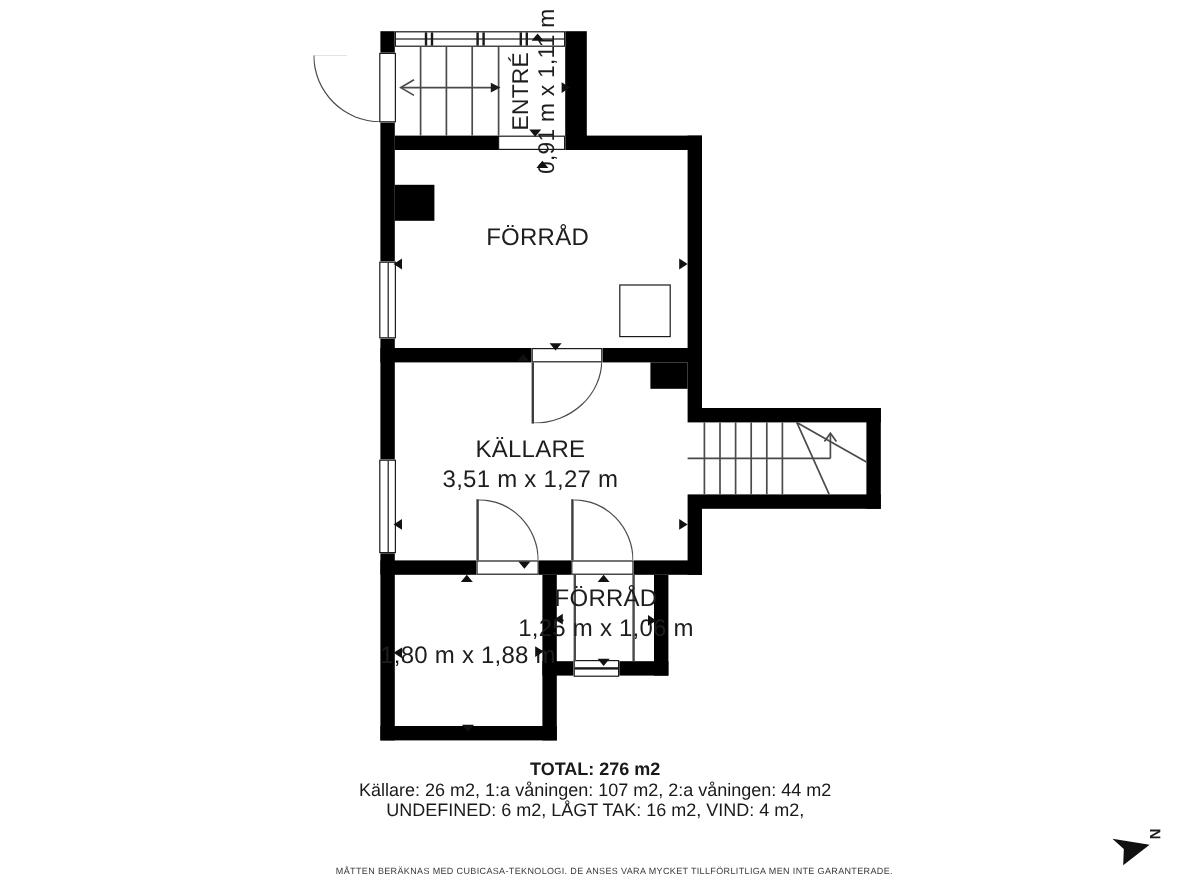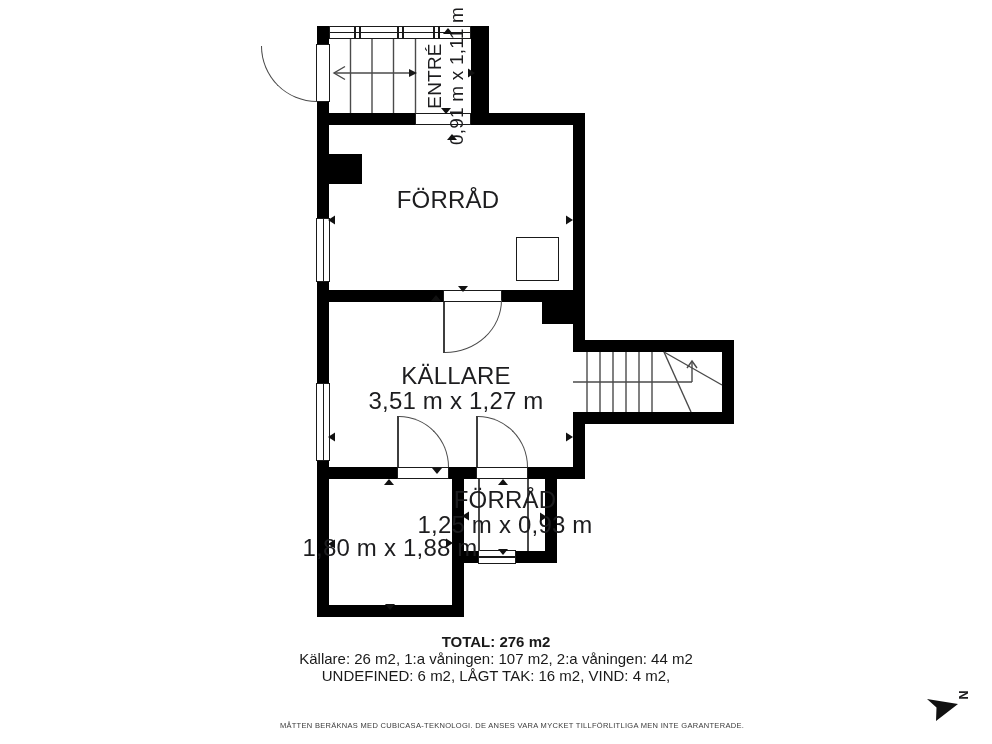--- a/index.html
+++ b/index.html
@@ -10,21 +10,21 @@
   .sill{position:absolute;background:#ffffff;border:1.2px solid #1a1a1a;box-sizing:border-box;}
   .mull-v{position:absolute;top:0;bottom:0;width:1.5px;background:#1a1a1a;}
   .mull-h{position:absolute;left:0;right:0;height:1.5px;background:#1a1a1a;}
   .leaf{position:absolute;background:#3d3d3d;}
   .thinline{position:absolute;background:#4a4a4a;}
   .arc{position:absolute;box-sizing:border-box;border:0 solid #4a4a4a;}
   .arc.bl{border-left-width:1.5px;border-bottom-width:1.5px;border-bottom-left-radius:100% 100%;}
   .arc.br{border-right-width:1.5px;border-bottom-width:1.5px;border-bottom-right-radius:100% 100%;}
   .arc.tr{border-top-width:1.5px;border-right-width:1.5px;border-top-right-radius:100% 100%;}
   .room-label{position:absolute;transform:translate(-50%,-50%);text-align:center;
-              font-size:24px;line-height:25px;white-space:nowrap;letter-spacing:.2px;z-index:1;}
+              font-size:20px;line-height:25px;white-space:nowrap;letter-spacing:.2px;z-index:1;}
   .room-label.rot{transform:translate(-50%,-50%) rotate(-90deg);font-size:19px;line-height:22px;}
   .overlay{position:absolute;left:0;top:0;z-index:3;}
   .summary{position:absolute;left:0;top:634px;width:100%;text-align:center;
            font-size:15px;line-height:16.8px;color:#1a1a1a;z-index:4;}
   .summary .total{font-weight:bold;}
   .disclaimer{position:absolute;left:16px;top:721px;width:100%;text-align:center;
               font-size:7.5px;letter-spacing:.3px;color:#3a3a3a;z-index:4;}
   .north-label{position:absolute;left:958px;top:688px;font-size:12.5px;font-weight:600;
                transform:rotate(90deg);z-index:4;}
 </style>
@@ -33,27 +33,27 @@
 
 <div class="canvas">
 
   <div class="room-label rot" style="left:446px;top:76px">
     <div>ENTRÉ</div>
     <div>0,91 m x 1,11 m</div>
   </div>
   <div class="room-label" style="left:448px;top:199px">
     <div>FÖRRÅD</div>
   </div>
-  <div class="room-label" style="left:456px;top:388px">
+  <div class="room-label" style="left:442px;top:388px">
     <div>KÄLLARE</div>
     <div>3,51 m x 1,27 m</div>
   </div>
   <div class="room-label" style="left:505px;top:512px">
     <div>FÖRRÅD</div>
-    <div>1,25 m x 0,93 m</div>
+    <div>1,25 m x 1,06 m</div>
   </div>
   <div class="room-label" style="left:390px;top:547px">
     <div>1,80 m x 1,88 m</div>
   </div>
 
   <div class="wall" style="left:317px;top:26px;width:12px;height:18px"></div>
   <div class="wall" style="left:317px;top:102px;width:12px;height:116px"></div>
   <div class="wall" style="left:317px;top:282px;width:12px;height:101px"></div>
   <div class="wall" style="left:317px;top:461px;width:12px;height:156px"></div>
   <div class="wall" style="left:471px;top:26px;width:18px;height:99px"></div>

